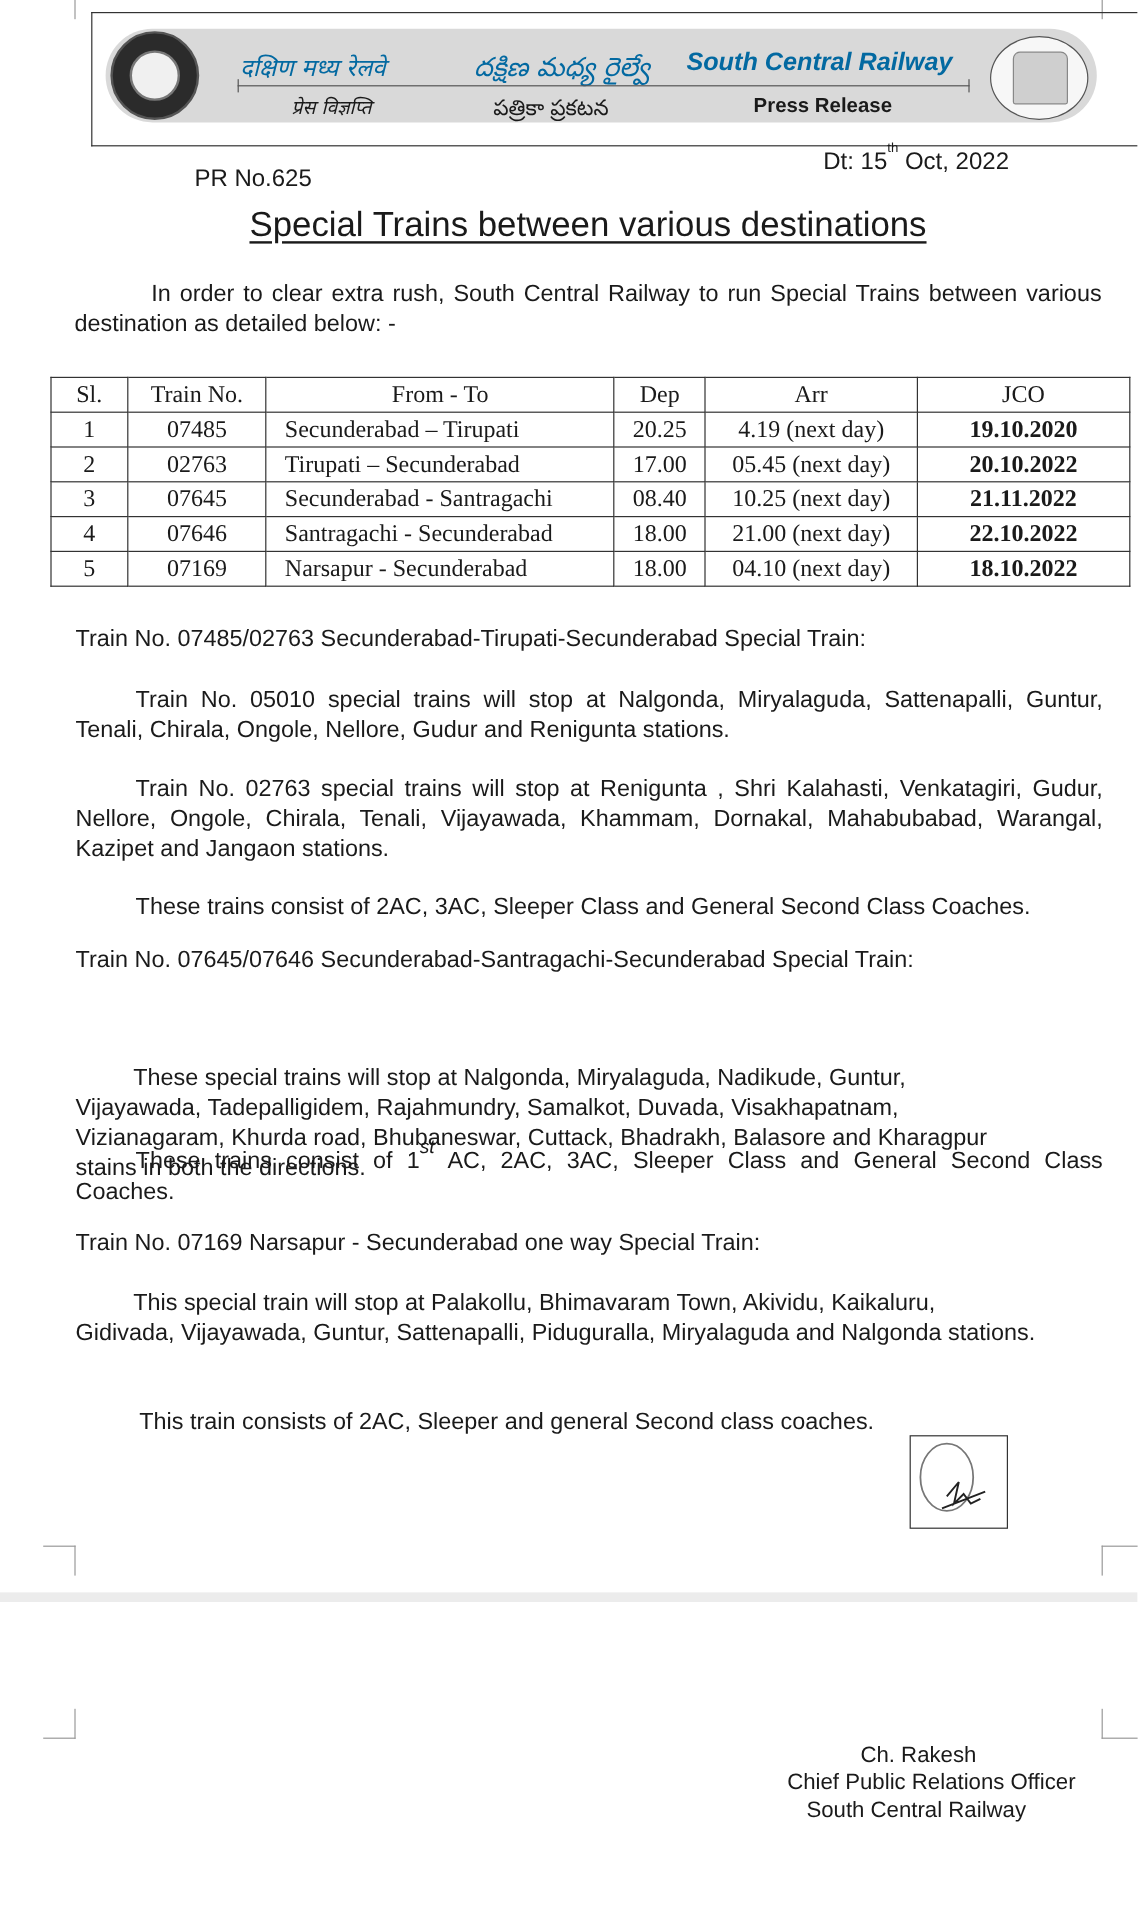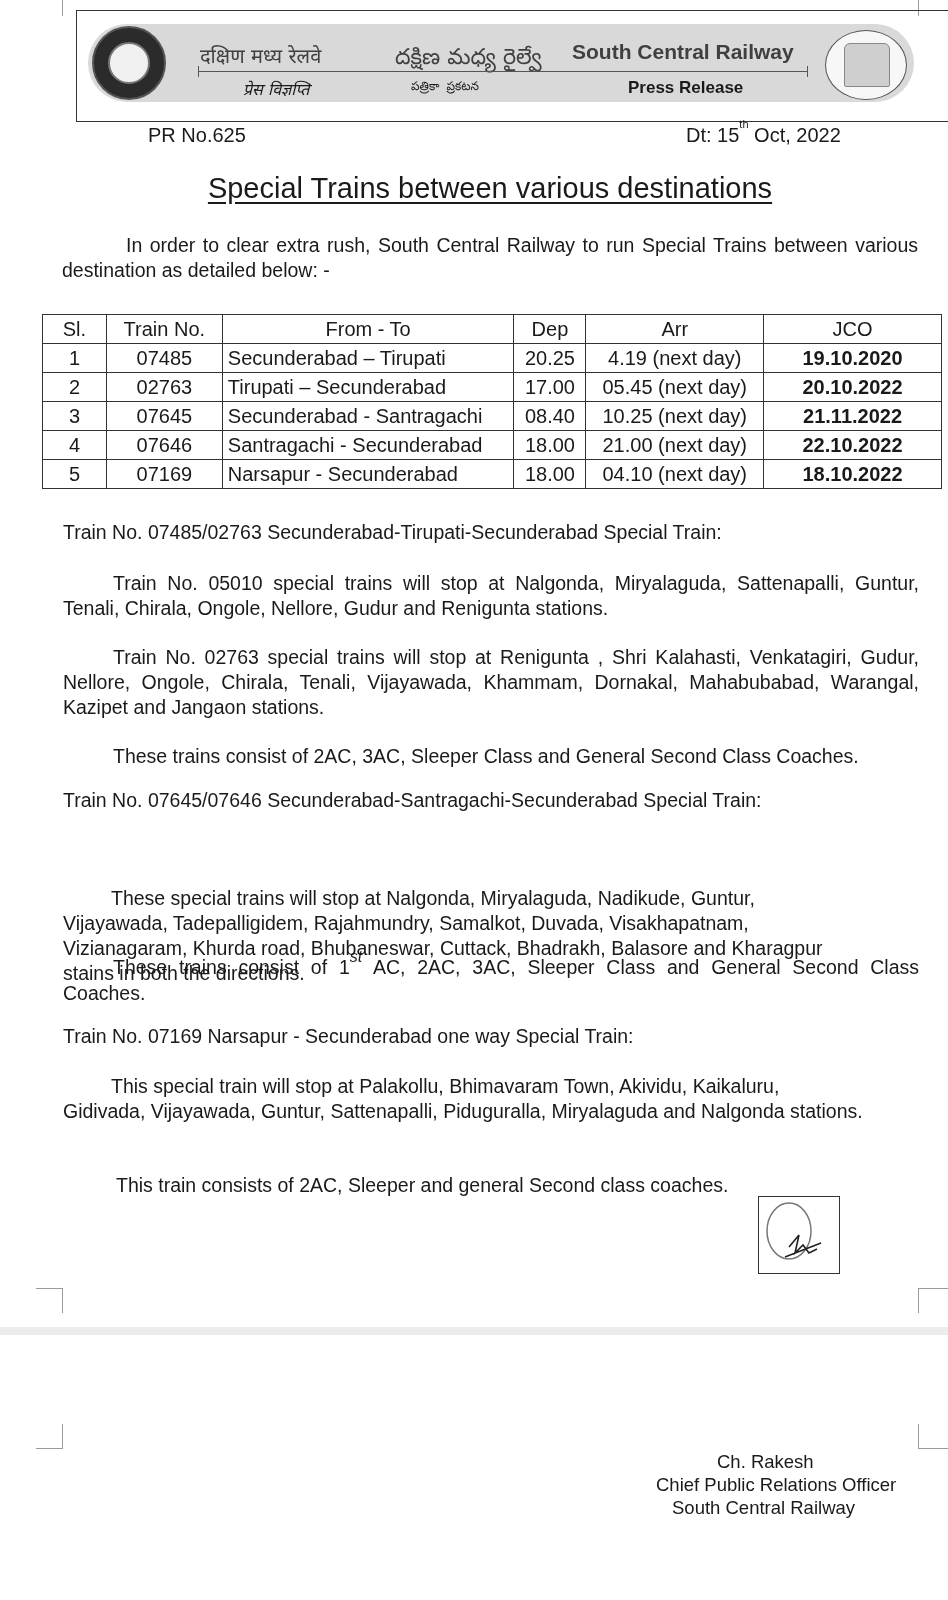--- a/index.html
+++ b/index.html
@@ -7,38 +7,38 @@
          font-family:"Liberation Sans", sans-serif; color:#1a1a1a; }
   .abs { position:absolute; }
   .crop { position:absolute; border-color:#9a9a9a; border-style:solid; border-width:0; }
   
   .hdr-frame { left:76px; top:10px; width:872px; height:112px; border:1.5px solid #333; border-right:none; box-sizing:border-box; }
   .banner { left:88px; top:24px; width:826px; height:78px; background:#d9d9d9; border-radius:40px; }
   .logo-left { left:92px; top:26px; width:74px; height:74px; border-radius:50%; background:#2b2b2b; border:2px solid #555; box-sizing:border-box; }
   .logo-left .inner { position:absolute; left:14px; top:14px; width:42px; height:42px; border-radius:50%; background:#f0f0f0; border:2px solid #777; box-sizing:border-box; }
   .logo-right { left:825px; top:30px; width:82px; height:70px; border-radius:50%; background:#f7f7f7; border:1.5px solid #555; box-sizing:border-box; }
   .logo-right .train { position:absolute; left:18px; top:12px; width:44px; height:42px; background:#cfcfcf; border:1px solid #888; border-radius:6px 6px 2px 2px; }
-  .b-title { top:40px; font-size:21px; font-weight:bold; color:#404040; white-space:nowrap; }
+  .b-title { top:40px; font-size:21px; font-weight:bold; color:#0369a1; white-space:nowrap;font-style:italic; }
   .b-hi { left:200px; font-family:"DejaVu Sans", sans-serif; font-weight:normal; font-size:20px; top:42px; }
   .b-te { left:395px; font-family:"DejaVu Sans", sans-serif; font-weight:normal; font-size:22px; top:44px; }
   .b-en { left:572px; }
   .b-rule { left:198px; top:71px; width:610px; height:1px; background:#555; }
   .b-rule:before, .b-rule:after { content:""; position:absolute; top:-5px; width:1px; height:11px; background:#555; }
   .b-rule:before { left:0; } .b-rule:after { right:0; }
   .b-sub { top:78px; font-size:17px; white-space:nowrap; }
   .b-sub-hi { left:243px; font-family:"DejaVu Sans", sans-serif; font-size:16px;font-style:italic; }
-  .b-sub-te { left:411px; font-family:Liberation Mono, monospace; font-size:12px; top:80px; }
+  .b-sub-te { left:411px; font-family:Liberation Sans, sans-serif; font-size:18px; top:80px; }
   .b-sub-en { left:628px; font-weight:bold; }
   .meta { top:124px; font-size:20px; white-space:nowrap; }
   .sup { font-size:11px; position:relative; top:-14px; }
   .title { left:0; width:980px; top:172px; text-align:center; font-size:29px; text-decoration:underline; text-underline-offset:4px; }
   .para { font-size:19.5px; line-height:25px; text-align:justify; }
   .para .ind { display:inline-block; width:50px; }
   table.trains { position:absolute; left:42px; top:314px; width:900px; border-collapse:collapse; font-size:20px; }
-  table.trains td, table.trains th { border:1.5px solid #333; height:28px; padding:0 5px; font-weight:normal; }
+  table.trains td, table.trains th { border:1.5px solid #333; height:28px; padding:0 15px; font-weight:normal;font-family:Liberation Serif, serif; }
   table.trains th { text-align:center; }
   table.trains td.c { text-align:center; }
   table.trains td.b { font-weight:bold; text-align:center; }
   .sec-h { font-size:19.5px; text-underline-offset:3px; white-space:nowrap; }
   .sig-box { left:758px; top:1196px; width:82px; height:78px; border:1.5px solid #333; box-sizing:border-box; }
   .gray-band { left:0; top:1327px; width:948px; height:8px; background:#ececec; }
   .signer { font-size:18.5px; line-height:23px; white-space:nowrap; }
 </style>
 </head>
 <body>
@@ -59,21 +59,21 @@
     <div class="train"></div>
   </div>
 <div class="abs b-title b-hi">दक्षिण मध्य रेलवे</div>
 <div class="abs b-title b-te">దక్షిణ మధ్య రైల్వే</div>
 <div class="abs b-title b-en">South Central Railway</div>
 <div class="abs b-rule"></div>
 <div class="abs b-sub b-sub-hi">प्रेस विज्ञप्ति</div>
 <div class="abs b-sub b-sub-te">పత్రికా ప్రకటన</div>
 <div class="abs b-sub b-sub-en">Press Release</div>
 
-<div class="abs meta" style="left:148px;">PR No.625</div>
+<div class="abs meta" style="left:162px;margin-top:14px;">PR No.625</div>
 <div class="abs meta" style="left:686px;">
   <span>Dt: 15</span><span class="sup">th</span>
   <span>Oct, 2022</span>
 </div>
 
 <div class="abs title">Special Trains between various destinations</div>
 
 <div class="abs para" style="left:62px;top:233px;width:856px;">
   <span class="ind" style="width:64px;"></span><span>In order to clear extra rush, South Central Railway to run Special Trains between various destination  as detailed below: -</span>
 </div>

